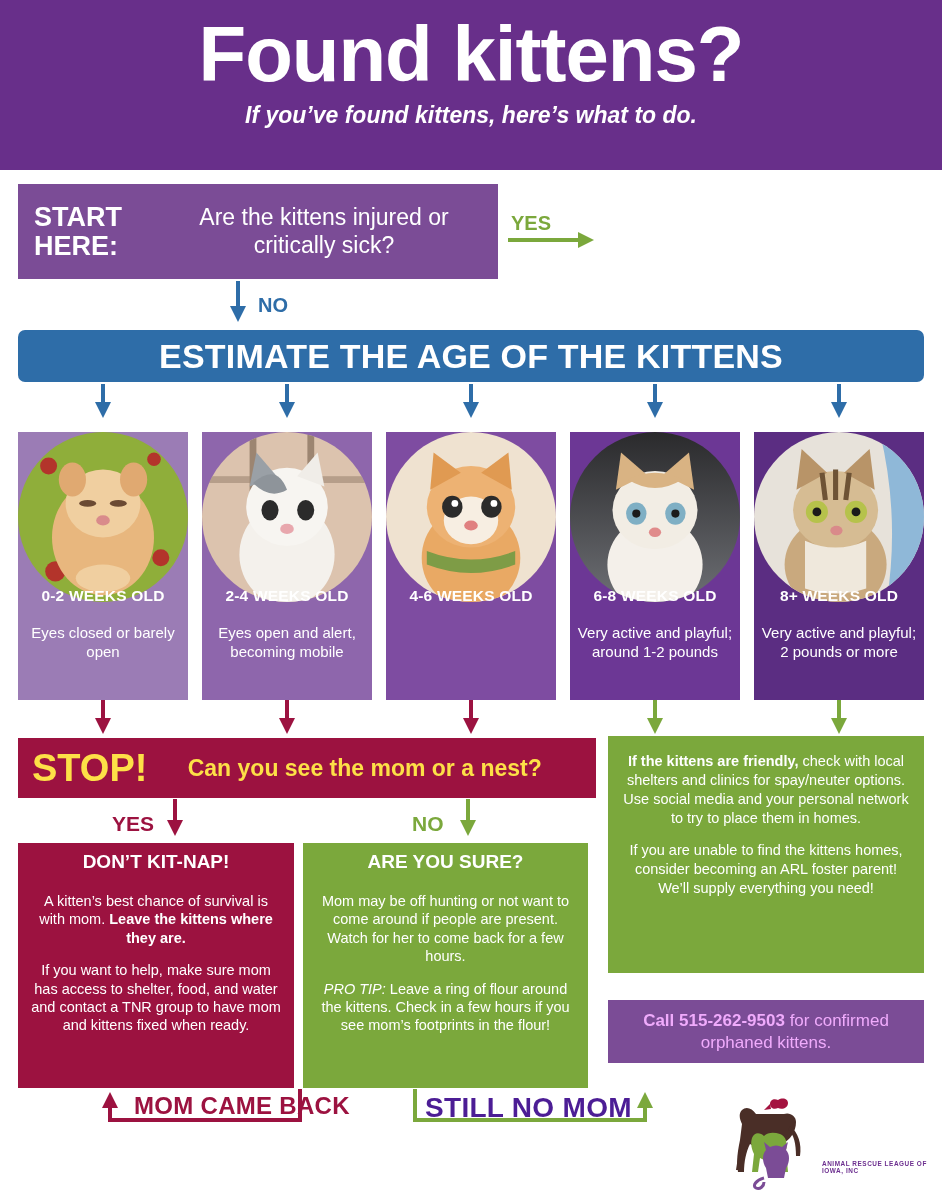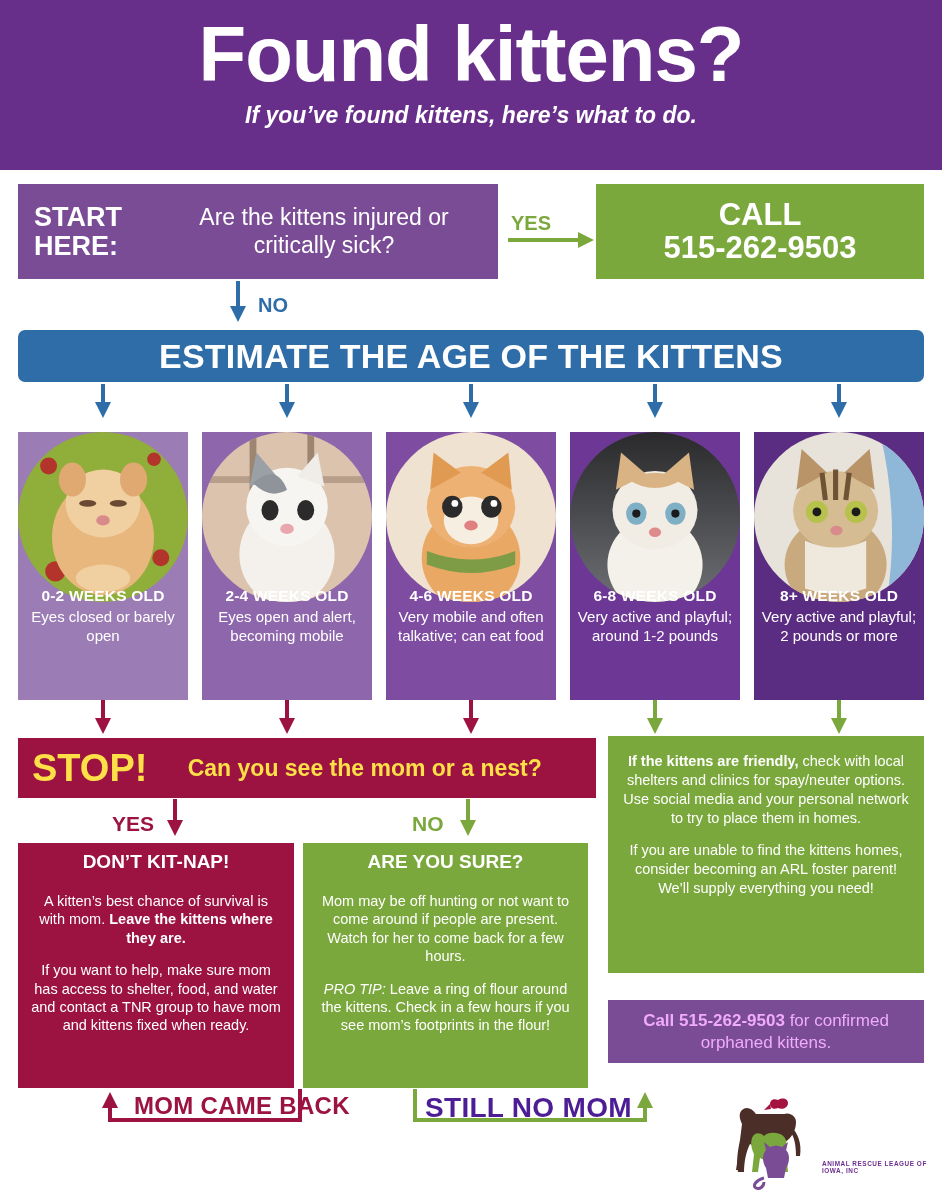--- a/index.html
+++ b/index.html
@@ -68,21 +68,21 @@
   .age-card {
     position:absolute; top:0; width:170px; height:268px;
     color:#fff; text-align:center;
   }
   .age-photo {
     position:absolute; left:50%; top:0; transform:translateX(-50%);
     width:170px; height:170px; border-radius:50%; overflow:hidden;
   }
   .age-body { position:absolute; top:155px; left:0; right:0; padding:0 6px; }
   .age-title { font-size:15.5px; font-weight:700; letter-spacing:.2px; }
-  .age-desc  { font-size:15px; font-weight:400; line-height:1.25; margin-top:3px; }
+  .age-desc  { font-size:15px; font-weight:400; line-height:1.25; margin-top:19px; }
 
   
   .stop-bar {
     position:absolute; left:18px; top:738px; width:578px; height:60px;
     background:#9C1240; color:#fde047; display:flex; align-items:center;
   }
   .stop-word { font-size:38px; font-weight:700; padding-left:14px; }
   .stop-q { font-size:23px; font-weight:700; flex:1; text-align:center; padding-right:14px; }
 
   .yes2 { position:absolute; left:112px; top:812px; font-size:21px; font-weight:700; color:#9C1240; }
@@ -147,24 +147,20 @@
   <div class="header">
     <h1>Found kittens?</h1>
     <div class="sub">If you’ve found kittens, here’s what to do.</div>
   </div>
 
   <div class="start-box">
     <div class="start-label">START HERE:</div>
     <div class="start-q">Are the kittens injured or critically sick?</div>
   </div>
   <div class="yes-label">YES</div>
-  <div class="call-box">
-    <div class="l1">CALL</div>
-    <div class="l2">515-262-9503</div>
-  </div>
   <div class="no-label">NO</div>
 
   <svg class="deco" width="942" height="1200">
 
     <g>
       <line x1="508" y1="240" x2="580" y2="240" stroke="#7BA83C" stroke-width="4"></line>
       <polygon points="594,240 578,232 578,248" fill="#7BA83C"></polygon>
     </g>
 
     <g>
@@ -265,21 +261,20 @@
      <ellipse cx="50" cy="52" rx="16" ry="14" fill="#F7EEE2"></ellipse>
      <ellipse cx="39" cy="44" rx="6" ry="6.5" fill="#2b2b2b"></ellipse>
             <ellipse cx="62" cy="44" rx="6" ry="6.5" fill="#2b2b2b"></ellipse>
      <circle cx="40.5" cy="42" r="2" fill="#fff"></circle>
             <circle cx="63.5" cy="42" r="2" fill="#fff"></circle>
      <ellipse cx="50" cy="55" rx="4" ry="3" fill="#E08080"></ellipse>
      <path d="M24 70 Q50 80 76 70 L76 78 Q50 88 24 78 Z" fill="#7E9C46"></path>
    </svg></div>
         <div class="age-body">
           <div class="age-title">4-6 WEEKS OLD</div>
-          <div class="age-desc">Very mobile and often talkative; can eat food</div>
         </div>
       </div>
       <div class="age-card" style="left: 552px; background: rgb(108, 55, 149);">
         <div class="age-photo"><svg viewBox="0 0 100 100" width="100%" height="100%" preserveAspectRatio="none">
      <defs>
               <linearGradient id="g68" x1="0" y1="0" x2="0" y2="1">
        <stop offset="0" stop-color="#2a2a2c"></stop>
                 <stop offset="1" stop-color="#6d6f74"></stop>
               </linearGradient>
             </defs>

